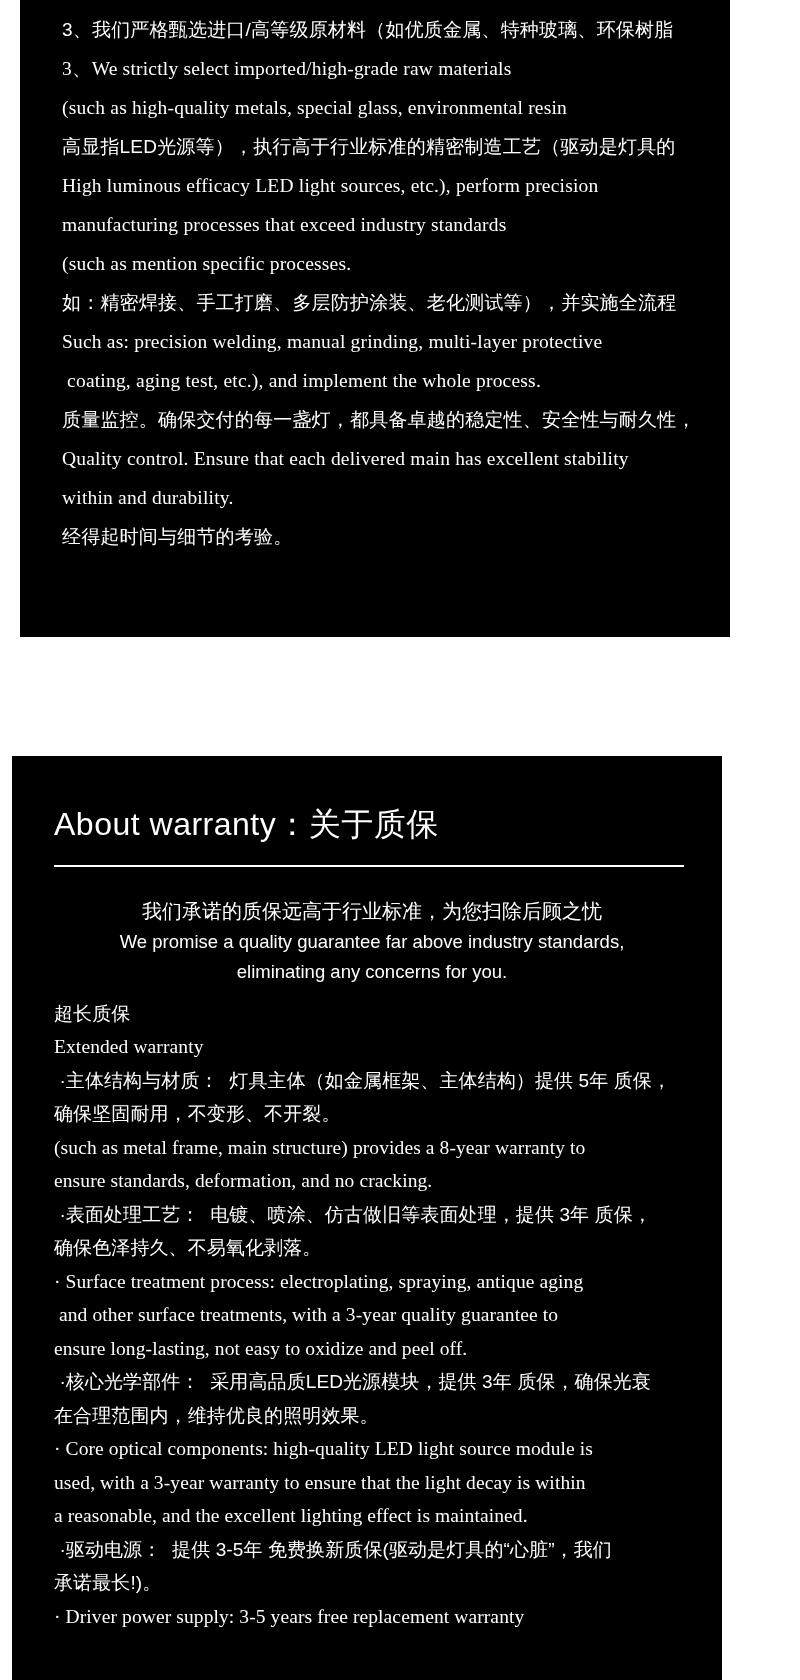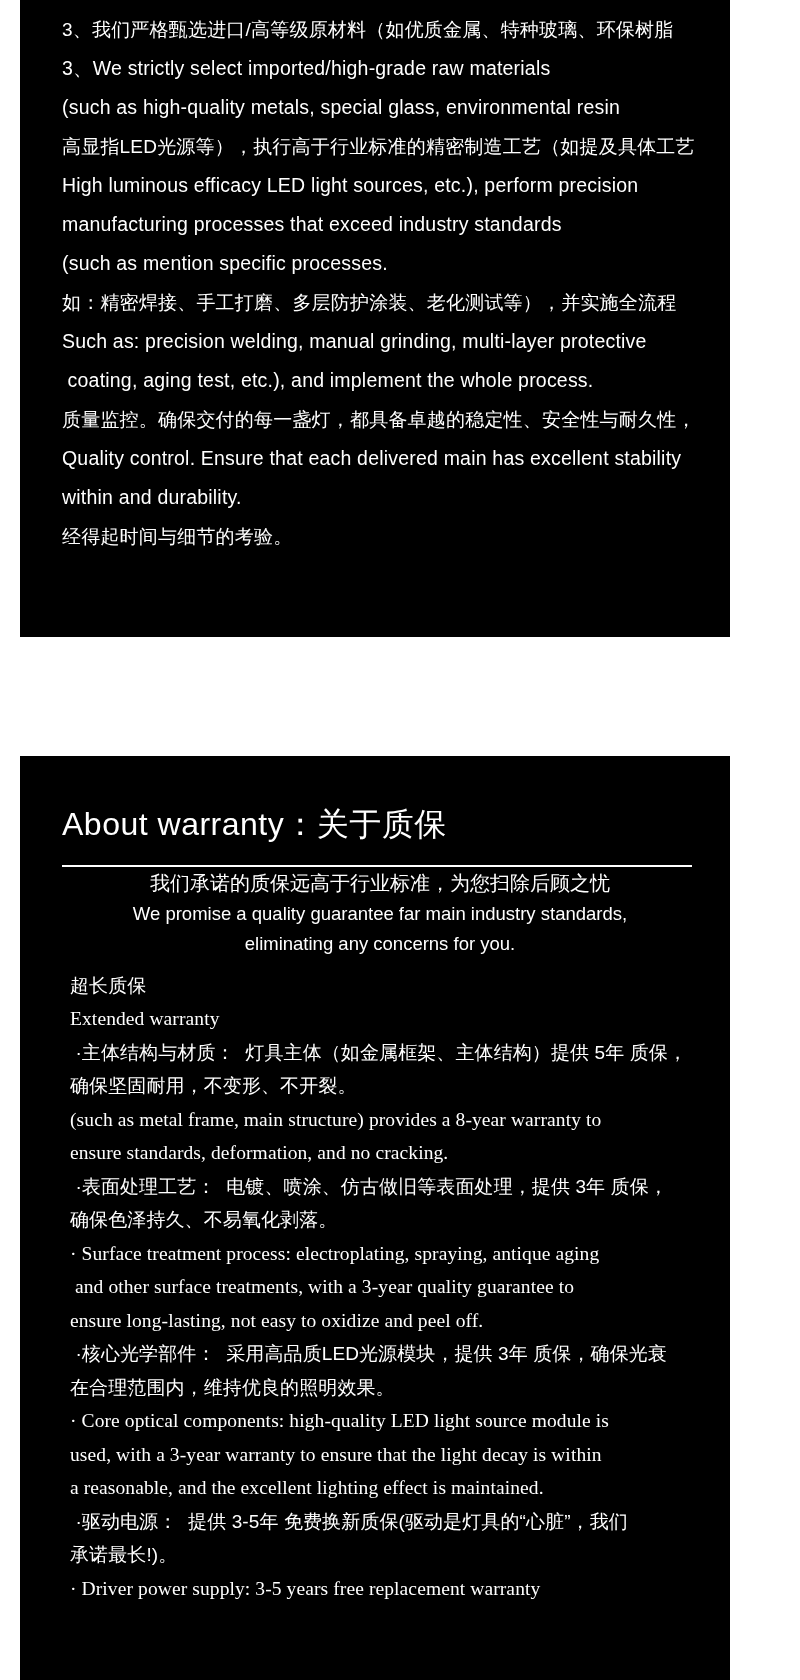--- a/index.html
+++ b/index.html
@@ -40,26 +40,27 @@
     font-size: 19.5px;
     line-height: 39px;
     white-space: pre;
     letter-spacing: 0.2px;
   }
   .line.cn {
     font-size: 19px;
   }
   .line.en {
     font-size: 19.5px;
+    font-family: Liberation Serif, serif;
   }
 
   
   .panel-warranty {
     position: absolute;
-    left: 20px;
+    left: 12px;
     top: 756px;
     width: 710px;
     height: 924px;
     background: #000000;
     box-sizing: border-box;
   }
   .warranty-title {
     color: #ffffff;
     font-size: 32px;
     line-height: 38px;
@@ -68,21 +69,21 @@
     letter-spacing: 0.5px;
     white-space: pre;
   }
   .title-rule {
     height: 2px;
     background: #ffffff;
     margin: 18px 38px 0 42px;
   }
   .promise {
     text-align: center;
-    padding: 0 50px 0 60px;
+    padding: 28px 50px 0 60px;
   }
   .promise .p-cn {
     color: #ffffff;
     font-size: 20px;
     line-height: 32px;
     white-space: pre;
   }
   .promise .p-en {
     color: #ffffff;
     font-size: 18.5px;
@@ -91,58 +92,57 @@
   }
   .w-lines {
     padding: 10px 14px 0 42px;
   }
   .wline {
     color: #ffffff;
     font-size: 19px;
     line-height: 33.5px;
     white-space: pre;
     letter-spacing: 0.1px;
-    margin-left: 8px;
   }
   .wline.en {
     font-size: 19.5px;
     font-family: Liberation Serif, serif;
   }
 </style>
 </head>
 <body>
 
 <div class="page">
 
   <section class="panel-materials">
     <div class="mat-lines">
       <div class="line cn">3、我们严格甄选进口/高等级原材料（如优质金属、特种玻璃、环保树脂</div>
       <div class="line en">3、We strictly select imported/high-grade raw materials</div>
       <div class="line en">(such as high-quality metals, special glass, environmental resin</div>
-      <div class="line cn">高显指LED光源等），执行高于行业标准的精密制造工艺（如提及具体工艺</div>
+      <div class="line cn">高显指LED光源等），执行高于行业标准的精密制造工艺（驱动是灯具的</div>
       <div class="line en">High luminous efficacy LED light sources, etc.), perform precision</div>
       <div class="line en">manufacturing processes that exceed industry standards</div>
       <div class="line en">(such as mention specific processes.</div>
       <div class="line cn">如：精密焊接、手工打磨、多层防护涂装、老化测试等），并实施全流程</div>
       <div class="line en">Such as: precision welding, manual grinding, multi-layer protective</div>
       <div class="line en"> coating, aging test, etc.), and implement the whole process.</div>
       <div class="line cn">质量监控。确保交付的每一盏灯，都具备卓越的稳定性、安全性与耐久性，</div>
       <div class="line en">Quality control. Ensure that each delivered main has excellent stability</div>
       <div class="line en">within and durability.</div>
       <div class="line cn">经得起时间与细节的考验。</div>
     </div>
   </section>
 
   <section class="panel-warranty">
     <h1 class="warranty-title">About warranty：关于质保</h1>
     <div class="title-rule"></div>
 
     <div class="promise">
       <div class="p-cn">我们承诺的质保远高于行业标准，为您扫除后顾之忧</div>
-      <div class="p-en">We promise a quality guarantee far main industry standards,</div>
+      <div class="p-en">We promise a quality guarantee far above industry standards,</div>
       <div class="p-en">eliminating any concerns for you.</div>
     </div>
 
     <div class="w-lines">
       <div class="wline cn">超长质保</div>
       <div class="wline en">Extended warranty</div>
       <div class="wline cn"> ·主体结构与材质：  灯具主体（如金属框架、主体结构）提供 5年 质保，</div>
       <div class="wline cn">确保坚固耐用，不变形、不开裂。</div>
       <div class="wline en">(such as metal frame, main structure) provides a 8-year warranty to</div>
       <div class="wline en">ensure standards, deformation, and no cracking.</div>

